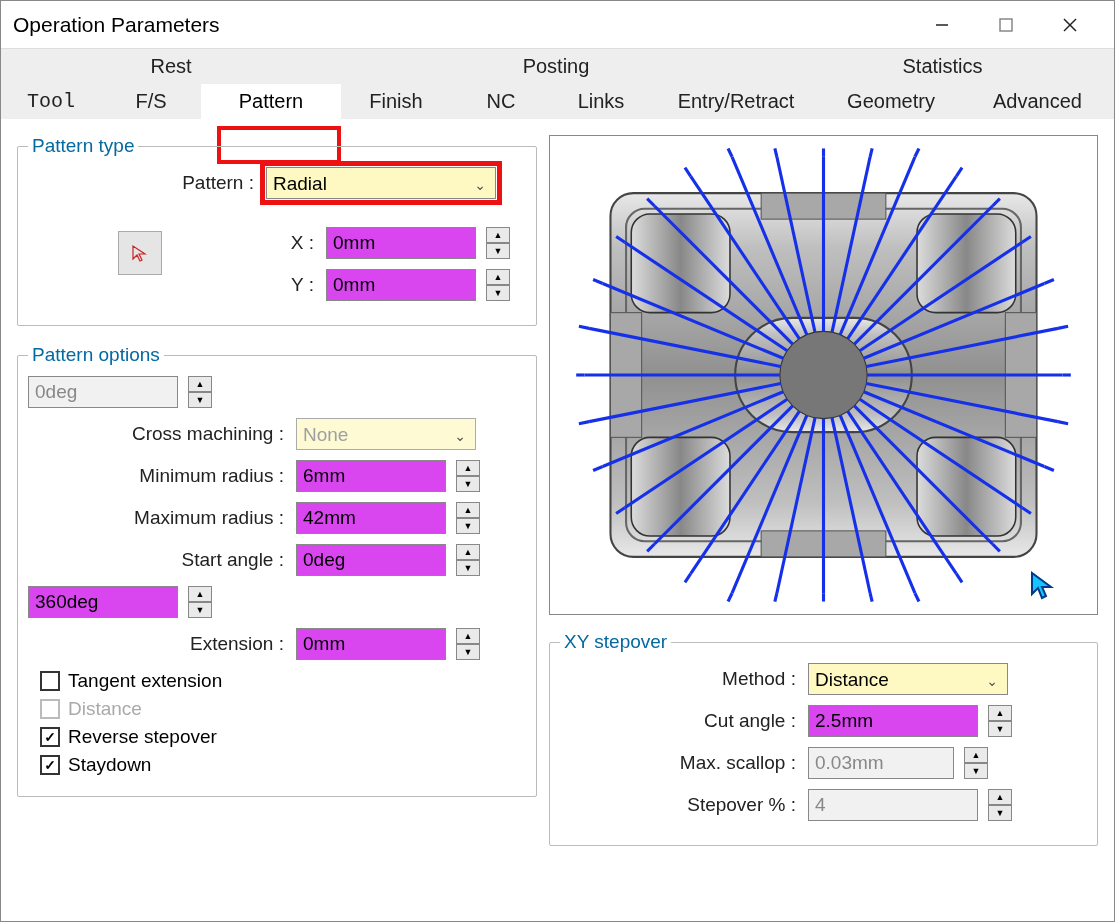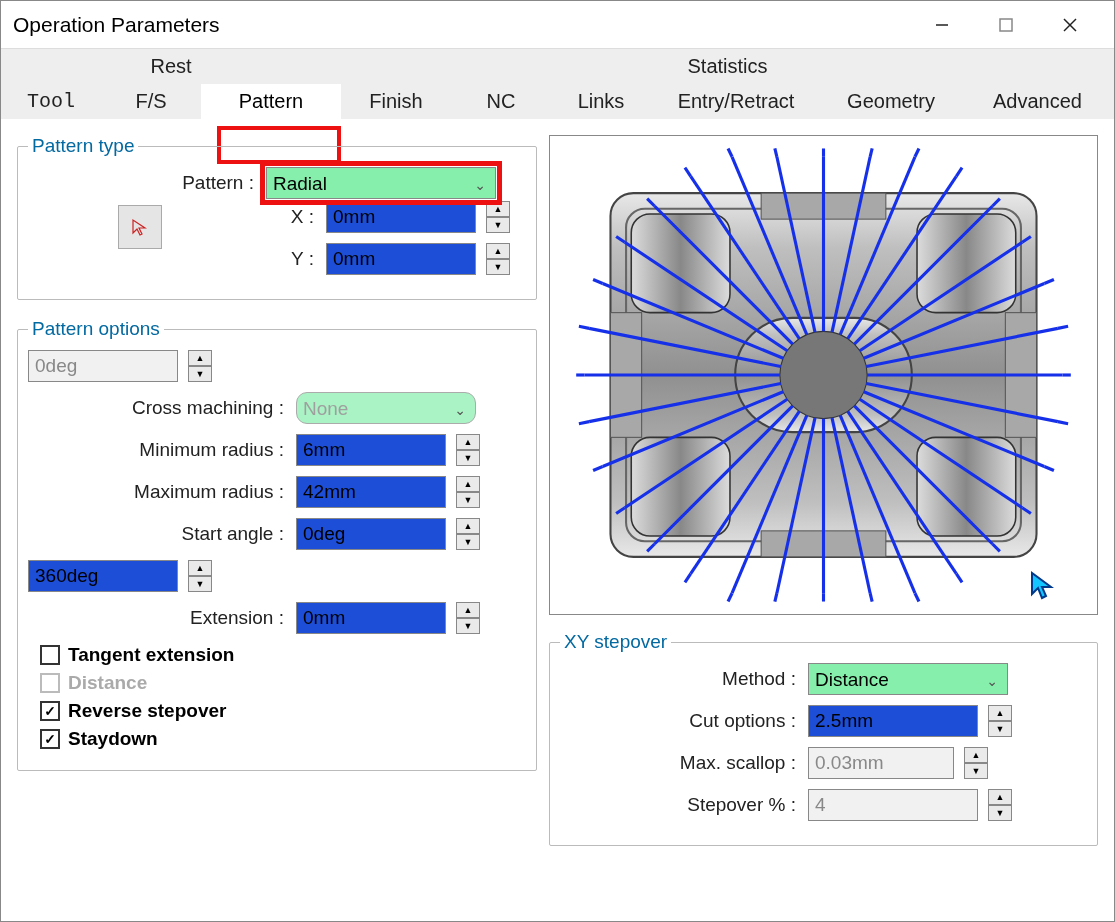--- a/index.html
+++ b/index.html
@@ -101,25 +101,25 @@
     text-align: right;
     font-size: 19px;
     color: #222;
     padding-right: 4px;
   }
   .select-ctl, .input-num {
     height: 32px;
     font-size: 19px;
     padding: 2px 6px;
     border: 1px solid #888;
-    background: #1d4ed8;
+    background: #d946ef;
   }
   .select-ctl {
     width: 230px;
-    background: #86efac;
+    background: #fef9c3;
     appearance: none;
     position: relative;
   }
   .select-wrap {
     position: relative;
     display: inline-block;
   }
   .select-wrap .chev {
     position: absolute;
     right: 10px;
@@ -157,21 +157,20 @@
     justify-content: center;
     margin-left: 90px;
     margin-top: 4px;
   }
   .checkbox-row {
     display: flex;
     align-items: center;
     gap: 8px;
     margin: 6px 0 6px 12px;
     font-size: 19px;
-    font-weight: bold;
   }
   .cb {
     width: 20px;
     height: 20px;
     border: 2px solid #333;
     display: flex;
     align-items: center;
     justify-content: center;
     font-size: 14px;
     background: #fff;
@@ -237,20 +236,21 @@
             <line x1="2" y1="2" x2="14" y2="14" stroke="#222" stroke-width="1.5"></line>
             <line x1="14" y1="2" x2="2" y2="14" stroke="#222" stroke-width="1.5"></line>
           </svg>
       </div>
     </div>
   </div>
 
   <div class="tabs-wrap" style="position:relative;">
     <div class="tab-row tab-row1">
       <div class="tab" style="flex:0 0 340px;">Rest</div>
+      <div class="tab" style="flex:0 0 430px;">Posting</div>
       <div class="tab">Statistics</div>
     </div>
     <div class="tab-row tab-row2">
       <div class="tab" style="flex:0 0 100px;font-family:Liberation Mono, monospace;">Tool</div>
       <div class="tab" style="flex:0 0 100px;">F/S</div>
       <div class="tab tab-active" style="flex:0 0 140px;">Pattern</div>
       <div class="tab" style="flex:0 0 110px;">Finish</div>
       <div class="tab" style="flex:0 0 100px;">NC</div>
       <div class="tab" style="flex:0 0 100px;">Links</div>
       <div class="tab" style="flex:0 0 170px;">Entry/Retract</div>
@@ -258,21 +258,21 @@
       <div class="tab">Advanced</div>
     </div>
     <div class="tab-highlight-box"></div>
   </div>
 
   <div class="body-area">
     <div class="left-col">
 
       <fieldset>
         <legend>Pattern type</legend>
-        <div class="form-row" style="margin-bottom:2px;">
+        <div class="form-row" style="margin-bottom:28px;">
           <div class="form-label" style="flex:0 0 230px;">Pattern :</div>
           <div class="select-wrap pattern-select-highlight">
             <select class="select-ctl">
               <option>Radial</option>
             </select>
             <span class="chev">⌄</span>
             <div class="pattern-select-highlight-box"></div>
           </div>
         </div>
         <div style="display:flex;">
@@ -311,21 +311,21 @@
           <input class="input-num disabled-input" disabled="" value="0deg" style="">
           <div class="spinner">
             <button>▲</button>
             <button>▼</button>
           </div>
         </div>
 
         <div class="form-row">
           <div class="form-label">Cross machining :</div>
           <div class="select-wrap">
-            <select class="select-ctl disabled-sel" disabled="" style="width:180px;border-radius:11px;">
+            <select class="select-ctl disabled-sel" disabled="" style="width:180px;">
               <option>None</option>
             </select>
             <span class="chev">⌄</span>
           </div>
         </div>
 
         <div class="form-row">
           <div class="form-label">Minimum radius :</div>
           <input class="input-num" value="6mm" style="">
           <div class="spinner">
@@ -503,21 +503,21 @@
           <div class="form-label">Method :</div>
           <div class="select-wrap">
             <select class="select-ctl" style="width:200px;">
               <option>Distance</option>
             </select>
             <span class="chev">⌄</span>
           </div>
         </div>
 
         <div class="form-row">
-          <div class="form-label">Cut options :</div>
+          <div class="form-label">Cut angle :</div>
           <input class="input-num" style="width: 170px;" value="2.5mm">
           <div class="spinner">
             <button>▲</button>
             <button>▼</button>
           </div>
         </div>
 
         <div class="form-row">
           <div class="form-label">Max. scallop  :</div>
           <input class="input-num disabled-input" disabled="" style="width: 146px;" value="0.03mm">

